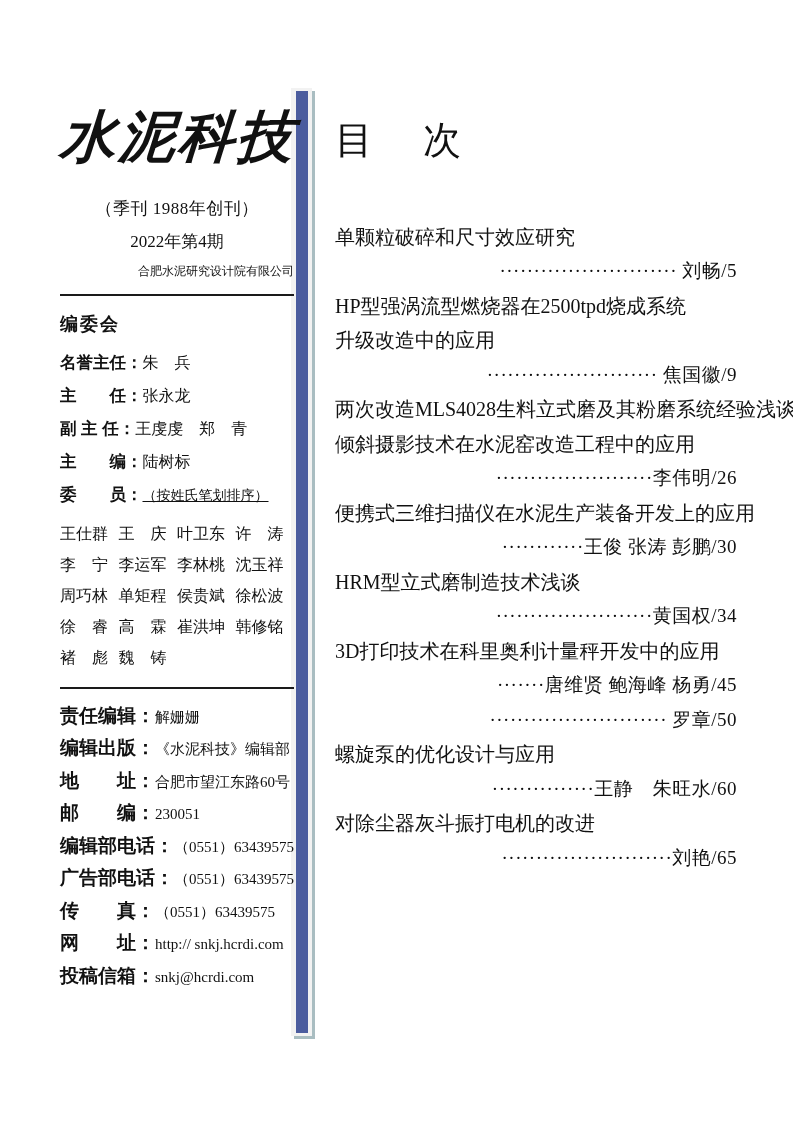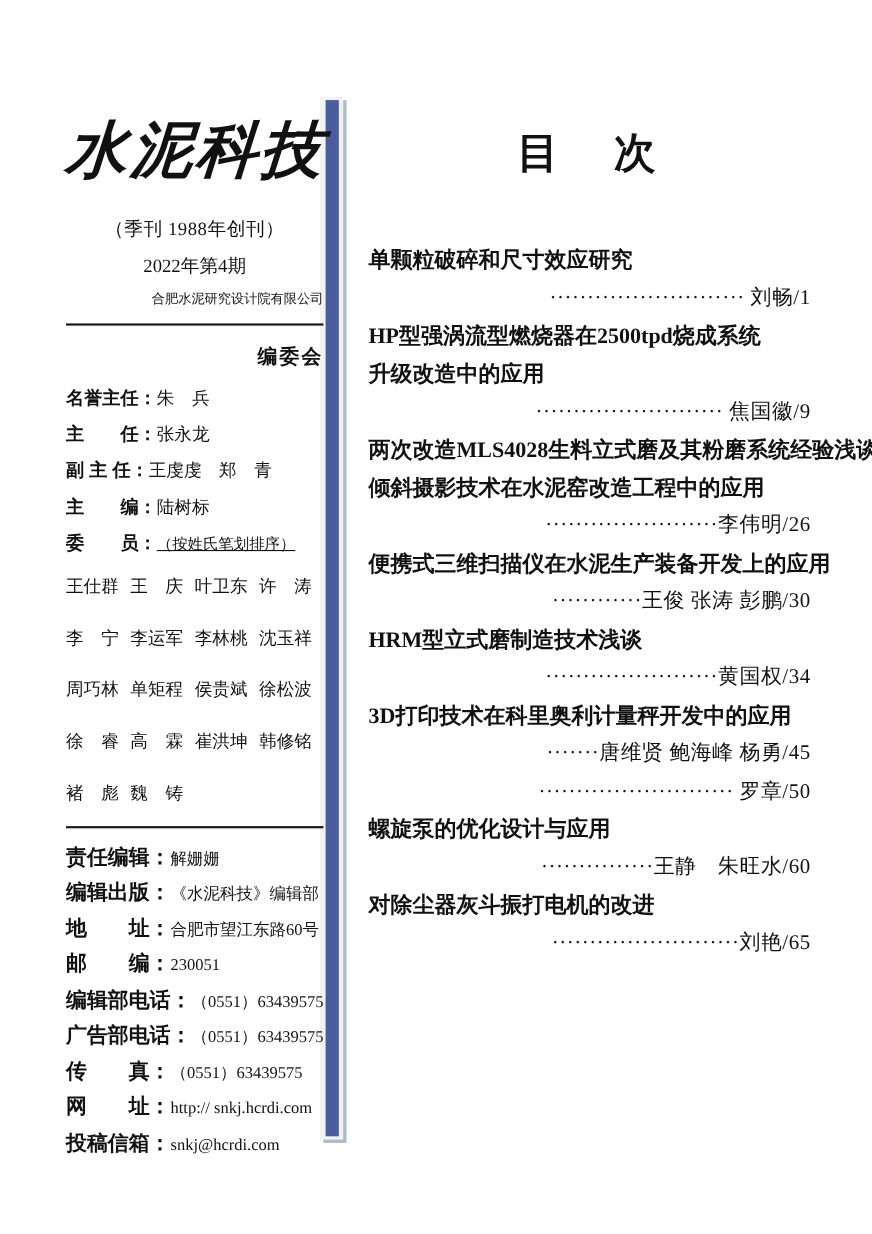--- a/index.html
+++ b/index.html
@@ -56,63 +56,62 @@
     font-family: "Liberation Sans", "DejaVu Sans", sans-serif;
     font-weight: bold; font-size: 17px;
   }
   .organizer-value { margin-top: 10px; font-size: 12px; text-align: right; }
 
   .rule {
     border: none; border-top: 2px solid #1a1a1a;
     margin-top: 14px;
   }
   .board-header {
-    margin-top: 16px; text-align: right;
+    margin-top: 16px; text-align: left;
     font-family: "Liberation Sans", "DejaVu Sans", sans-serif;
     font-weight: bold; font-size: 18px; letter-spacing: 2px;
   }
   .role-list { margin-top: 10px; }
   .role-line { line-height: 32px; white-space: nowrap; }
   .role-label {
     font-family: "Liberation Sans", "DejaVu Sans", sans-serif;
     font-weight: bold; font-size: 16.5px;
   }
   .role-value { font-size: 16px; }
   .role-value.small { font-size: 14px; text-decoration: underline; }
 
   .members-grid {
     margin-top: 6px;
     display: grid;
     grid-template-columns: repeat(4, 1fr);
-    row-gap: 16px;
+    row-gap: 0;
   }
   .member { font-size: 16px; line-height: 31px; white-space: nowrap; }
 
   .pub-list { margin-top: 12px; }
   .pub-line { line-height: 31.5px; white-space: nowrap; }
   .pub-label {
     font-family: Liberation Mono, monospace;
     font-weight: bold; font-size: 19px;
   }
   .pub-value { font-size: 15px; }
 
   
   .right-col {
     position: absolute; left: 335px; top: 118px;
     width: 402px;
   }
   .toc-heading {
-    text-align: center;
-    font-size: 38px; font-weight: bold;
+    font-size: 38px; font-weight: normal;
     letter-spacing: 6px;
     line-height: 1.2;
   }
   .toc-list { margin-top: 56px; }
   .toc-title {
-    font-size: 20px; font-weight: bold;
+    font-size: 20px; font-weight: normal;
     line-height: 34.5px;
     white-space: nowrap;
   }
   .toc-byline {
     font-size: 19px;
     line-height: 34.5px;
     text-align: right;
     letter-spacing: 0.5px;
     white-space: nowrap;
   }
@@ -210,21 +209,21 @@
     </div>
   </div>
 
   <div class="right-col">
     <div class="toc-heading">目　次</div>
 
     <div class="toc-list">
 
       <div class="toc-entry">
         <div class="toc-title">单颗粒破碎和尺寸效应研究</div>
-        <div class="toc-byline">·························· 刘畅/1</div>
+        <div class="toc-byline">·························· 刘畅/5</div>
       </div>
 
       <div class="toc-entry">
         <div class="toc-title">HP型强涡流型燃烧器在2500tpd烧成系统</div>
         <div class="toc-title">升级改造中的应用</div>
         <div class="toc-byline">························· 焦国徽/9</div>
       </div>
 
       <div class="toc-entry">
         <div class="toc-title">两次改造MLS4028生料立式磨及其粉磨系统经验浅谈</div>

